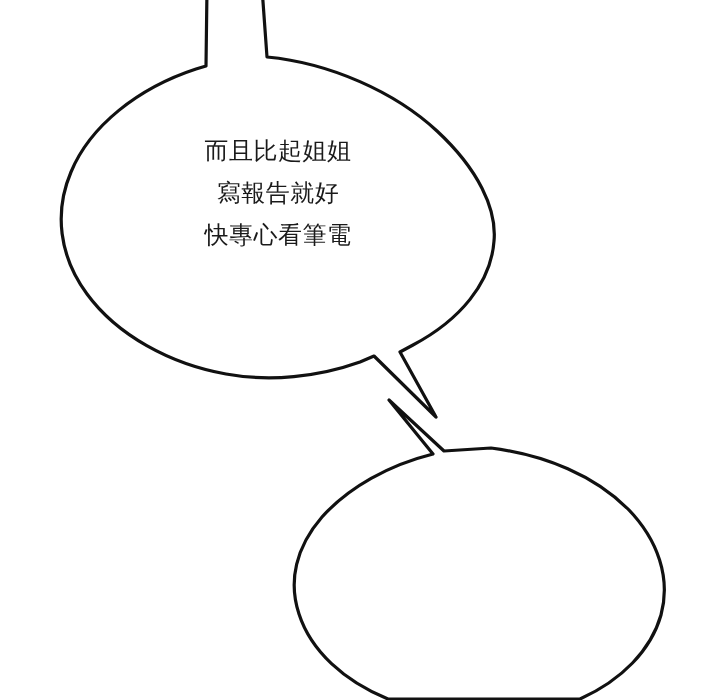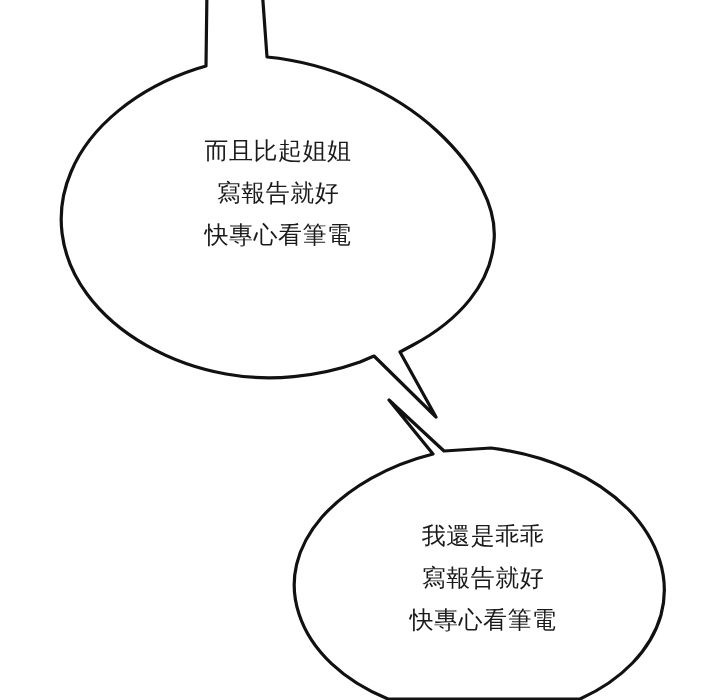--- a/index.html
+++ b/index.html
@@ -100,19 +100,14 @@
              C 595 476 546 455 491 448
              Z"></path>
   </svg>
 
   <div id="bubble-1-text" class="bubble-text">
     <span class="bubble-text-line">而且比起姐姐</span>
     <span class="bubble-text-line">寫報告就好</span>
     <span class="bubble-text-line">快專心看筆電</span>
   </div>
 
-  <div id="bubble-2-text" class="bubble-text">
-    <span class="bubble-text-line">我還是乖乖</span>
-    <span class="bubble-text-line">寫報告就好</span>
-    <span class="bubble-text-line">快專心看筆電</span>
-  </div>
 
 </div>
 
 </body></html>

